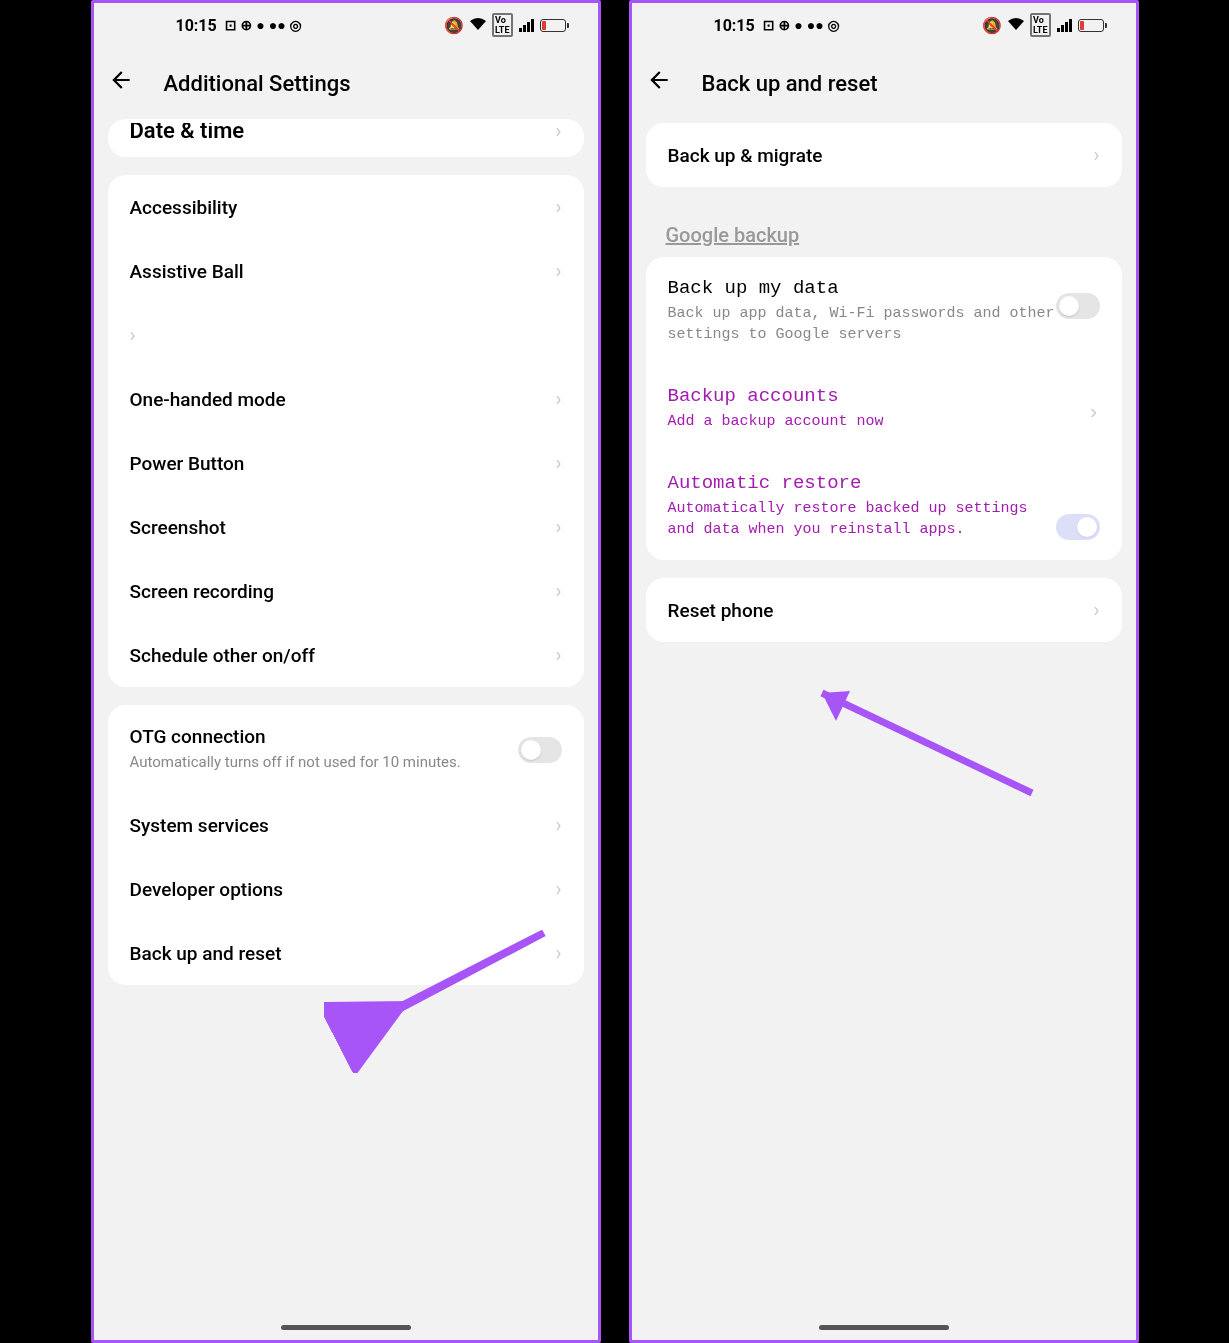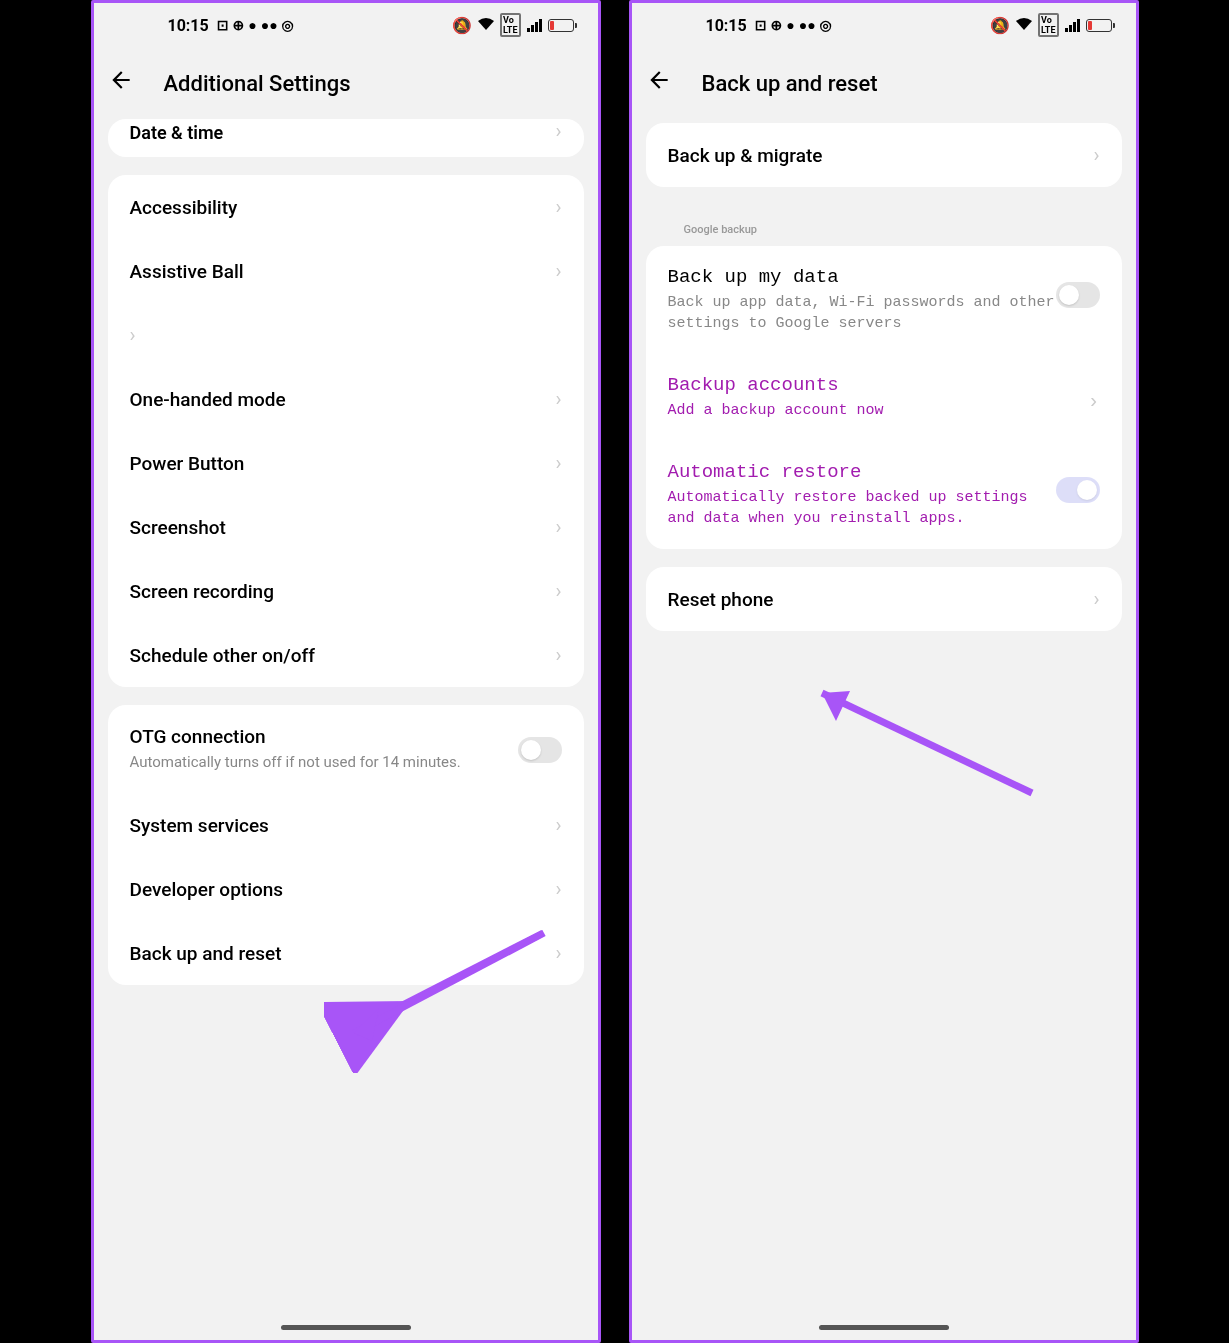--- a/index.html
+++ b/index.html
@@ -20,21 +20,21 @@
     border: 3px solid #a855f7;
     position: relative;
     overflow: hidden;
     border-radius: 2px;
   }
   .status-bar {
     height: 44px;
     display: flex;
     justify-content: space-between;
     align-items: center;
-    padding: 0 24px;
+    padding: 0 32px;
     font-size: 16px;
     font-weight: 600;
   }
   .status-left { display: flex; align-items: center; gap: 8px; }
   .status-right { display: flex; align-items: center; gap: 6px; }
   .status-time { margin-left: 50px; font-weight: 700; font-size: 16px; }
   .status-icons { font-size: 14px; display: flex; gap: 4px; align-items: center; }
   .battery-icon {
     width: 26px; height: 13px;
     border: 1.5px solid #333;
@@ -104,44 +104,45 @@
     position: absolute;
     width: 20px; height: 20px;
     background: #fff;
     border-radius: 50%;
     top: 3px; left: 3px;
     box-shadow: 0 1px 2px rgba(0,0,0,0.15);
   }
   .toggle.on { background: #c7c9f5; }
   .toggle.on .knob { left: auto; right: 3px; background: #fff; }
   .section-label {
-    font-size: 11px;
+    font-size: 20px;
     color: #999;
-    padding: 18px 52px 10px;
+    padding: 18px 34px 10px;
     font-weight: 500;
+    text-decoration: underline;
   }
   .home-indicator {
     position: absolute;
     bottom: 10px;
     left: 50%;
     transform: translateX(-50%);
     width: 130px;
     height: 5px;
     background: #555;
     border-radius: 3px;
   }
   
   .date-time-clip {
     padding-top: 0;
     min-height: 36px;
     align-items: flex-end;
     padding-bottom: 14px;
   }
   .date-time-clip .row-title {
-    font-size: 18px;
+    font-size: 22px;
     font-weight: 600;
     overflow: hidden;
     height: 20px;
     display: flex;
     align-items: flex-end;
     margin-top: -14px;
   }
   
   .arrow-svg { position: absolute; pointer-events: none; }
   
@@ -255,21 +256,21 @@
           <div class="row-title">Schedule other on/off</div>
         </div>
       <span class="chevron">›</span>
     </div>
   </div>
 
   <div class="card">
     <div class="row" style="align-items:flex-start;">
       <div class="row-content">
         <div class="row-title">OTG connection</div>
-        <div class="row-sub">Automatically turns off if not used for 14 minutes.</div>
+        <div class="row-sub">Automatically turns off if not used for 10 minutes.</div>
       </div>
       <div class="toggle" style="margin-top:12px;">
           <div class="knob"></div>
         </div>
     </div>
     <div class="row">
       <div class="row-content">
           <div class="row-title">System services</div>
         </div>
       <span class="chevron">›</span>
@@ -364,21 +365,21 @@
           <div class="knob"></div>
         </div>
     </div>
     <div class="row" style="align-items:flex-start;">
       <div class="row-content">
         <div class="row-title disabled">Backup accounts</div>
         <div class="row-sub disabled">Add a backup account now</div>
       </div>
       <span class="chevron" style="margin-top:16px;">›</span>
     </div>
-    <div class="row" style="align-items:flex-start;">
+    <div class="row" style="align-items:flex-end;">
       <div class="row-content">
         <div class="row-title disabled">Automatic restore</div>
         <div class="row-sub disabled">Automatically restore backed up settings and data when you reinstall apps.</div>
       </div>
       <div class="toggle on" style="margin-top:16px; opacity:.6;">
           <div class="knob"></div>
         </div>
     </div>
   </div>
 

